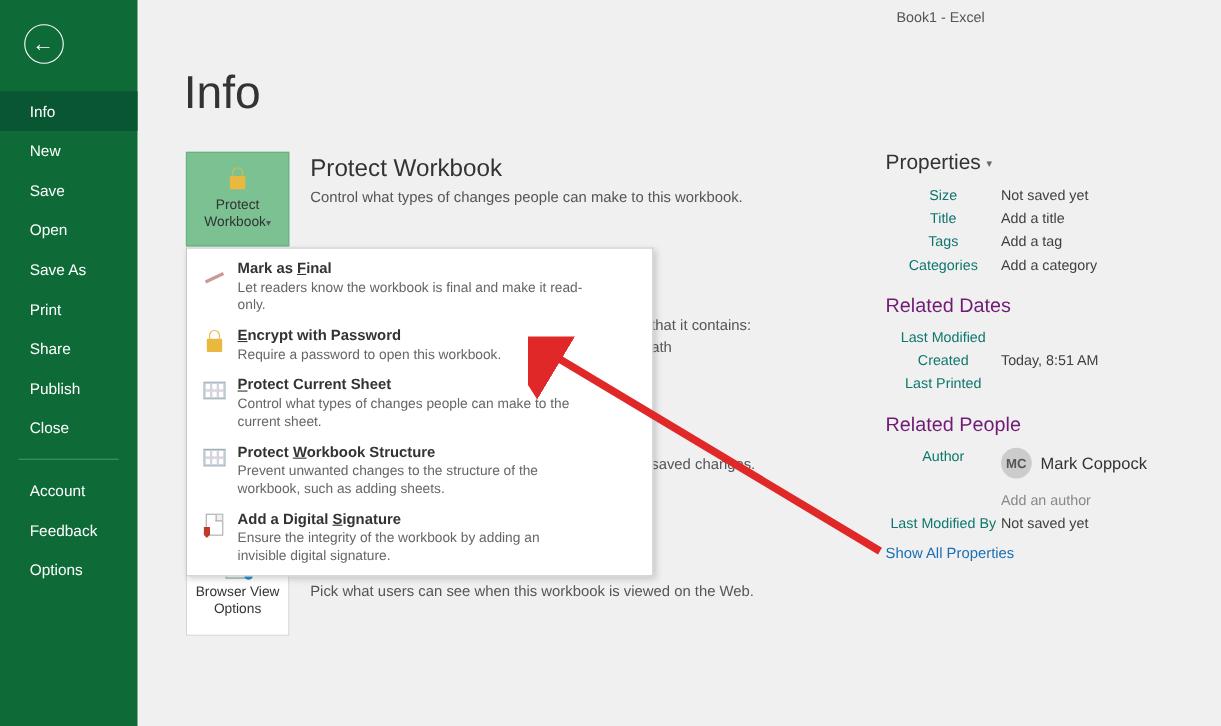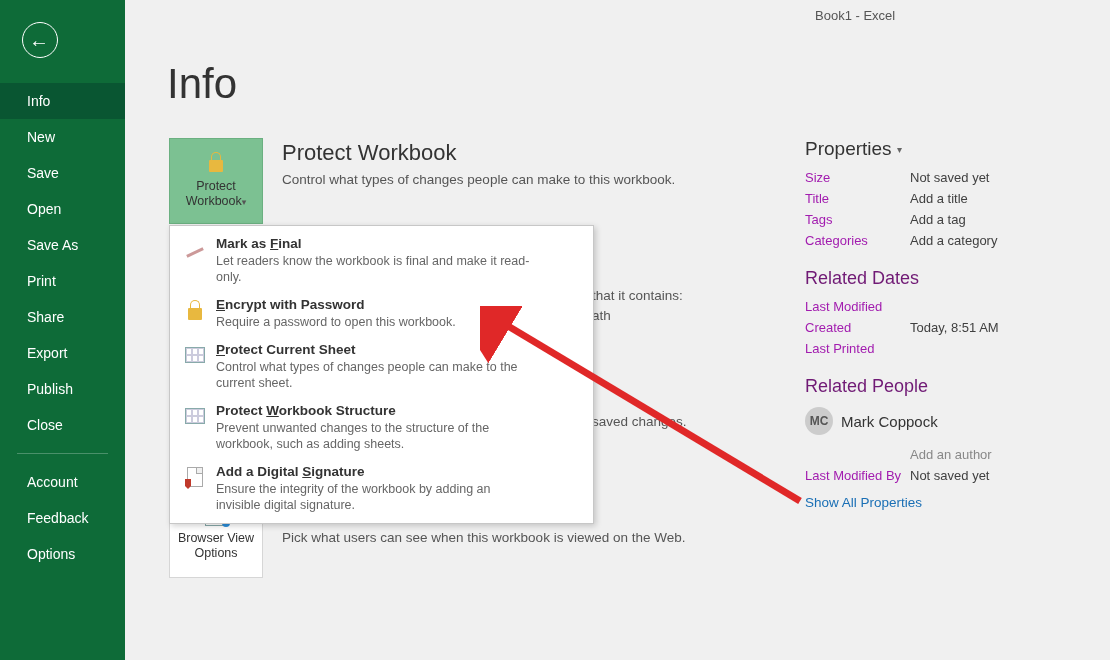--- a/index.html
+++ b/index.html
@@ -65,21 +65,21 @@
   .dd-text { margin-left: 8px; }
   .dd-title { font-size: 13.5px; font-weight: 600; color: #333; }
   .dd-title u { text-decoration: underline; }
   .dd-desc { font-size: 12.5px; color: #666; line-height: 16px; margin-top: 2px; max-width: 320px;}
 
   .right-pane { position: absolute; left: 680px; top: 138px; width: 300px; }
   .prop-head { font-size: 19px; color: #333; margin-bottom: 10px; }
   .prop-head .sm-arrow { font-size: 10px; color:#666; vertical-align: middle;}
   .sub-head { font-size: 18px; color: #701a75; margin: 20px 0 10px 0; }
   .prop-row { display: flex; font-size: 13px; margin-bottom: 6px; }
-  .prop-label { width: 105px; color: #a21caf; }
+  .prop-label { width: 105px; color: #0f766e; text-align: center; }
   .prop-val { color: #404040; }
   .author-block { display:flex; align-items:center; }
   .avatar { width: 28px; height: 28px; border-radius: 50%; background: #ccc;
     display:flex; align-items:center; justify-content:center; font-size: 12px; font-weight: 600; color: #555; margin-right: 8px;}
   .author-name { font-size: 15px; color: #333; }
   .link { color: #1a6fb5; font-size: 13.5px; margin-top: 12px; cursor: pointer; }
   .add-author { color:#888; font-size:13px; margin-top:6px; margin-left:0; }
 
   
   .lock-body { width: 14px; height: 12px; background: #e8b83f; border-radius: 1px; position: relative;}
@@ -108,21 +108,20 @@
     <span class="back-arrow">←</span>
   </div>
   <div class="nav">
     <div class="nav-item active">Info</div>
     <div class="nav-item">New</div>
     <div class="nav-item">Save</div>
     <div class="nav-item">Open</div>
     <div class="nav-item">Save As</div>
     <div class="nav-item">Print</div>
     <div class="nav-item">Share</div>
-    <div class="nav-item">Export</div>
     <div class="nav-item">Publish</div>
     <div class="nav-item">Close</div>
     <div class="nav-divider"></div>
     <div class="nav-item">Account</div>
     <div class="nav-item">Feedback</div>
     <div class="nav-item">Options</div>
   </div>
 </div>
 
 <div class="content">
@@ -262,20 +261,21 @@
       <div class="prop-label">Created</div>
       <div class="prop-val">Today, 8:51 AM</div>
     </div>
     <div class="prop-row">
       <div class="prop-label">Last Printed</div>
       <div class="prop-val"></div>
     </div>
 
     <div class="sub-head">Related People</div>
     <div class="prop-row">
+      <div class="prop-label">Author</div>
       <div class="author-block">
         <div class="avatar">MC</div>
         <div class="author-name">Mark Coppock</div>
       </div>
     </div>
     <div class="prop-row">
       <div class="prop-label"></div>
       <div class="add-author">Add an author</div>
     </div>
     <div class="prop-row">

